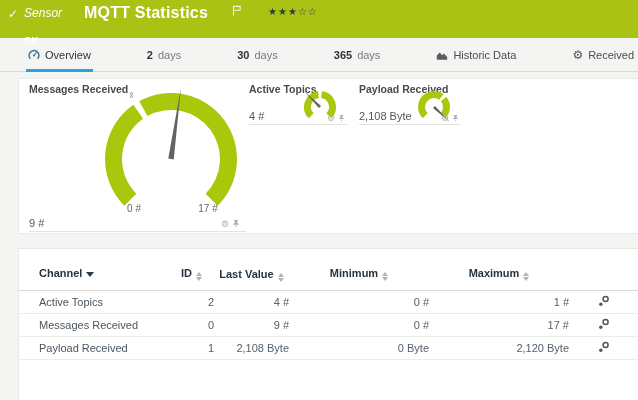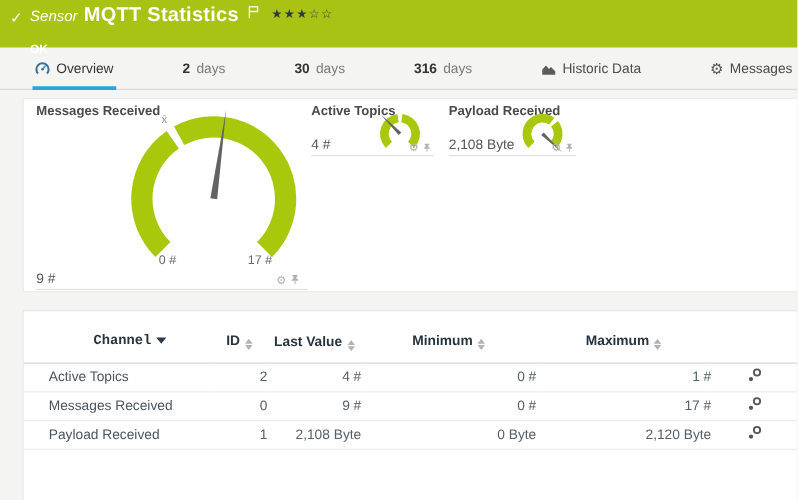--- a/index.html
+++ b/index.html
@@ -4,21 +4,21 @@
 <style>
   html,body{margin:0;padding:0;}
   body{font-family:"Liberation Sans","DejaVu Sans",sans-serif;background:#e9e9e8;}
   .page{position:relative;width:638px;height:400px;background:#f4f4f3;overflow:hidden;}
 
   
   .sensor-header{position:absolute;left:0;top:0;width:100%;height:38px;box-sizing:border-box;
     padding:4px 10px 0 8px;display:flex;align-items:flex-start;color:#fff;}
   .check{font-size:12px;font-weight:bold;margin:3px 6px 0 0;}
   .hdr-col{display:flex;flex-direction:column;}
-  .hdr-line1{display:flex;align-items:center;gap:5px;}
+  .hdr-line1{display:flex;align-items:center;gap:22px;}
   .kind{font-style:italic;font-size:12px;}
   .sensor-title{font-weight:bold;font-size:16px;letter-spacing:.2px;}
   .flag{margin-left:2px;position:relative;top:-2px;}
   .stars{font-size:10px;letter-spacing:1px;color:#2e3b42;position:relative;top:-2px;margin-left:4px;}
   .status-ok{font-size:9.5px;font-weight:bold;margin-top:12px;}
 
   
   .tabs{position:absolute;left:0;top:40px;width:100%;height:32px;box-sizing:border-box;
     display:flex;justify-content:space-between;align-items:stretch;padding:0 2px 0 26px;}
   .tabs::after{content:"";position:absolute;left:0;right:0;bottom:0;height:1px;background:#d9d9d8;}
@@ -44,21 +44,21 @@
   .main-widget{left:10px;top:4px;width:217px;height:148px;}
   .main-svg{position:absolute;left:57px;top:-4px;overflow:visible;}
   .mini{position:absolute;top:4px;height:41px;}
   .mini-svg{position:absolute;right:3px;top:-2px;overflow:visible;}
 
   
   table{width:100%;border-collapse:collapse;table-layout:fixed;margin-top:6px;}
   th,td{font-size:11px;padding:0;overflow:hidden;white-space:nowrap;}
   th{color:#27343f;font-weight:bold;text-align:center;vertical-align:top;padding:12px 0 8px;
      border-bottom:1px solid #d8d8d7;cursor:pointer;}
-  th.c-channel{text-align:center;padding-left:20px;font-family:Liberation Mono, monospace;}
+  th.c-channel{text-align:left;padding-left:20px;}
   th.c-lastvalue{white-space:normal;line-height:1.35;}
   td{color:#55606a;text-align:right;height:22px;border-bottom:1px solid #ececeb;}
   td.c-channel{text-align:left;padding-left:20px;color:#4b555e;}
   td.c-icon,th.c-icon{text-align:center;}
   .sort-desc{display:inline-block;width:0;height:0;border-left:4px solid transparent;
      border-right:4px solid transparent;border-top:5px solid #2c3a47;margin-left:4px;}
   .sort-both{display:inline-flex;flex-direction:column;gap:1px;margin-left:4px;vertical-align:1px;}
   .sort-both i{display:block;width:0;height:0;border-left:3.5px solid transparent;border-right:3.5px solid transparent;}
   .sort-both i.up{border-bottom:4px solid #b3b3b3;}
   .sort-both i.dn{border-top:4px solid #b3b3b3;}
@@ -97,32 +97,32 @@
       </div>
       <div class="tab">
         <span class="num">2</span>
         <span class="unit">days</span>
       </div>
       <div class="tab">
         <span class="num">30</span>
         <span class="unit">days</span>
       </div>
       <div class="tab">
-        <span class="num">316</span>
+        <span class="num">365</span>
         <span class="unit">days</span>
       </div>
       <div class="tab">
         <svg width="12" height="12" viewBox="0 0 12 12">
           <path d="M.8 10.8V6.6L3.8 3.4 6.2 6.2 7.8 4.6 11.2 8v2.8z" fill="#5c5c5c"></path>
         </svg>
         <span>Historic Data</span>
       </div>
       <div class="tab">
         <span class="gearchar">⚙</span>
-        <span>Messages</span>
+        <span>Received</span>
       </div>
     </nav>
 
   <section class="panel gauges-panel">
     <div class="gwidget main-widget">
       <div class="gtitle">Messages Received</div>
       <svg class="main-svg" id="main-gauge" width="170" height="135">
           <path d="M38.33 126.67 A66 66 0 0 1 47.37 25.78 L57.06 39.75 A49 49 0 0 0 50.35 114.65 Z" fill="#a8c80c"></path>
           <path d="M53.24 22.14 A66 66 0 0 1 131.67 126.67 L119.65 114.65 A49 49 0 0 0 61.42 37.05 Z" fill="#a8c80c"></path>
           <text x="45.51758778419831" y="19.23371482027894" text-anchor="middle" font-size="9" fill="#8f8f8f">x̄</text>

